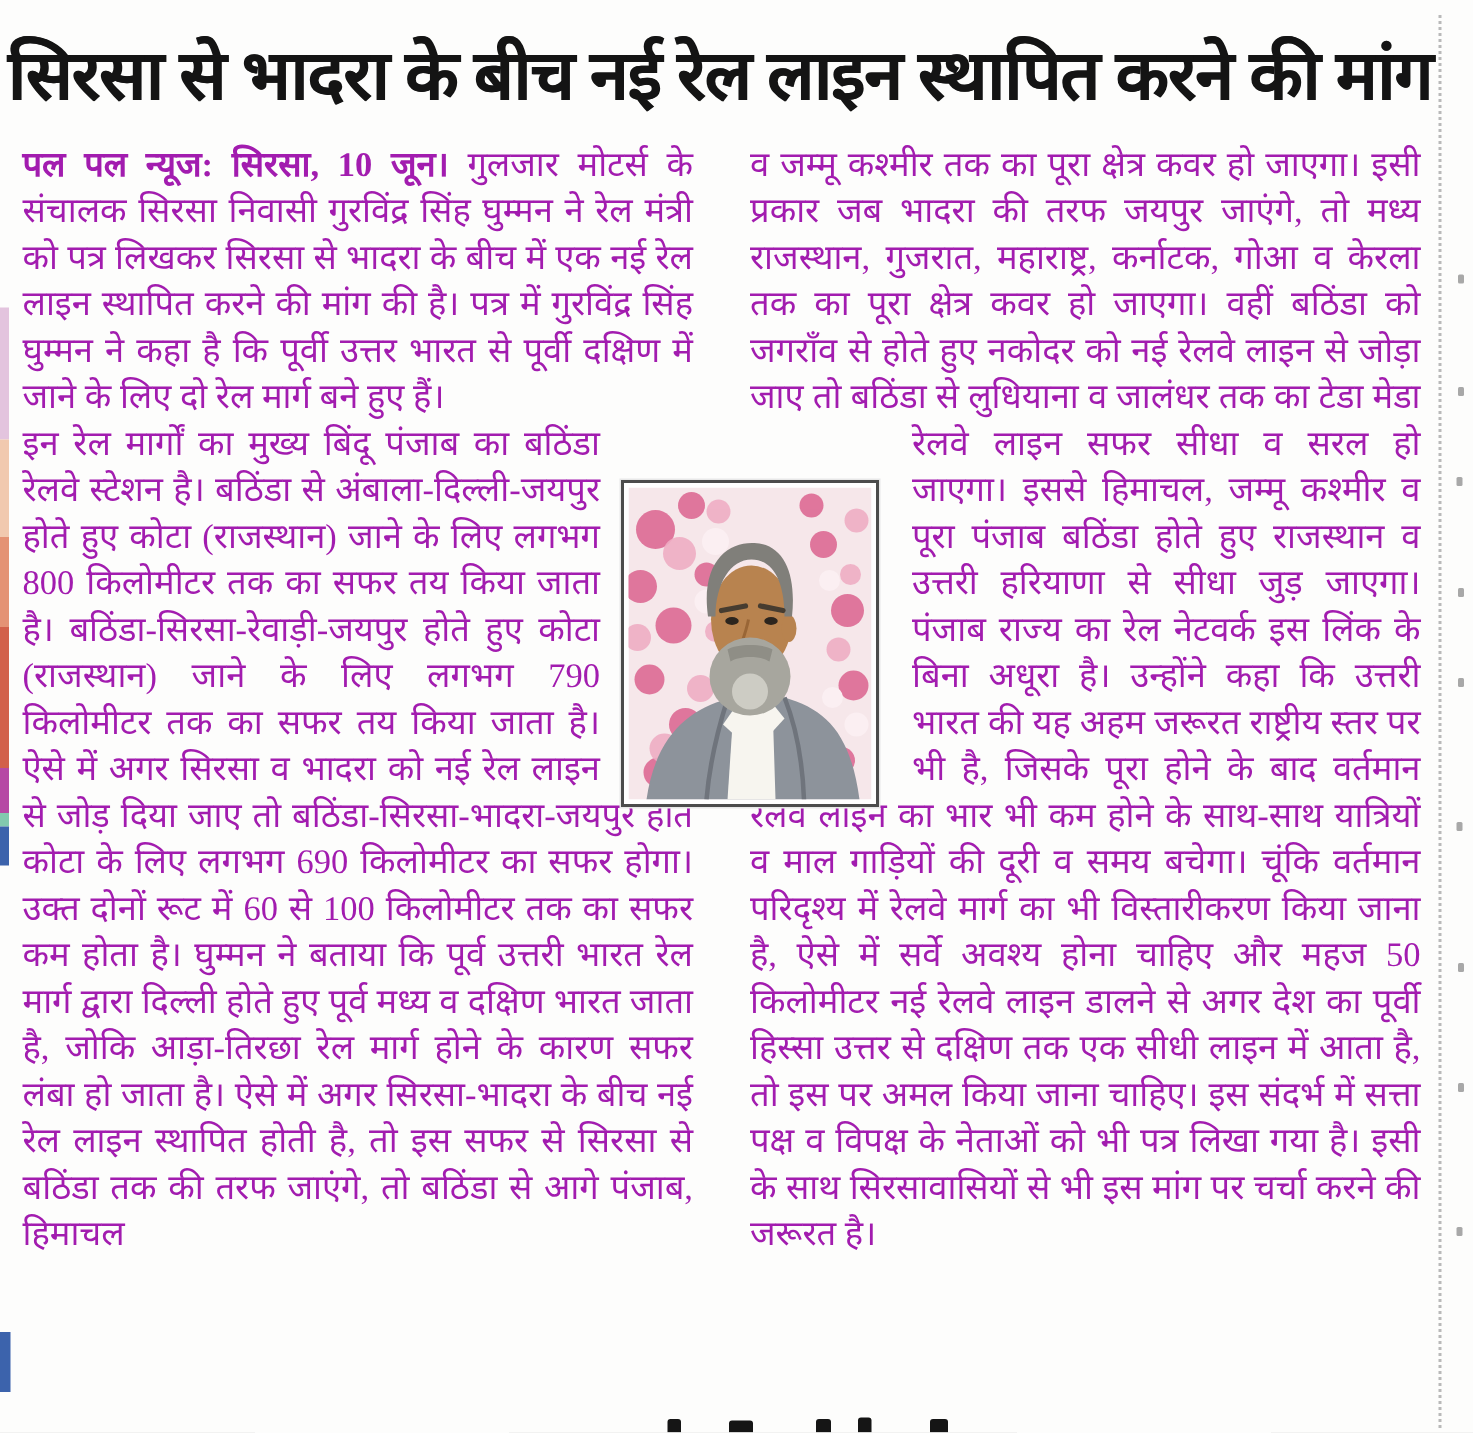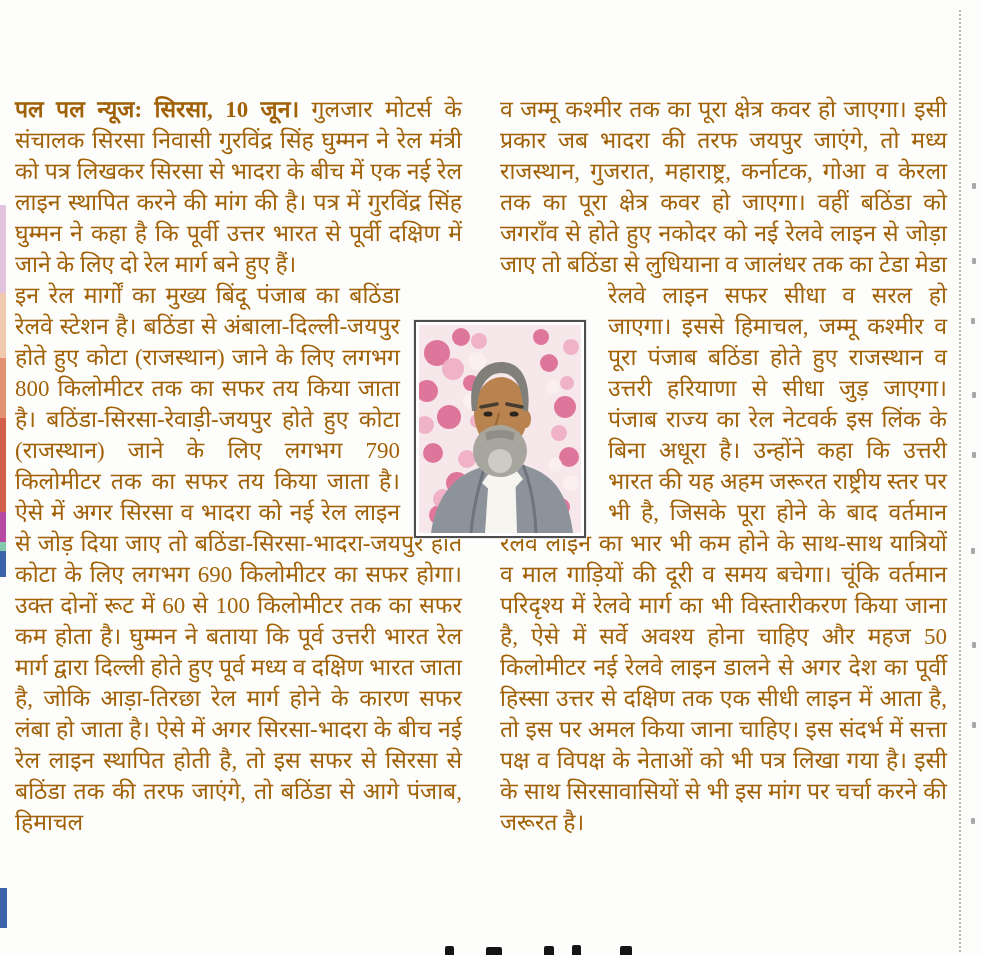--- a/index.html
+++ b/index.html
@@ -15,21 +15,21 @@
     font-size:46px;font-weight:900;letter-spacing:-0.5px;white-space:nowrap;
     color:#141414;text-shadow:0.6px 0 0 #141414;
   }
   .columns{
     position:absolute;left:15px;top:94px;width:932px;
     display:flex;gap:38px;align-items:flex-start;
   }
   .col{width:447px;}
   .body-text{
     margin:0;font-size:23px;line-height:31px;text-align:justify;
-    color:#a16207;
+    color:#a21caf;
   }
   .dateline{font-weight:bold;}
   .dateline::after{content:" ";}
   .p3a::after{content:" ";}
   .spacer-right{float:right;width:56px;height:226px;margin-left:6px;}
   .spacer-left{float:left;width:100px;height:222px;margin-right:8px;margin-bottom:4px;}
   .photo{
     position:absolute;left:414px;top:320px;width:162px;height:208px;
     margin:0;border:2px solid #4c4c4c;padding:3px;background:#ffffff;
     box-shadow:0 0 0 1px #e8e8e8;
@@ -57,20 +57,21 @@
       <div style="top: 205px; width: 6px; height: 88px; background: rgb(227, 196, 222);"></div>
       <div style="top: 293px; width: 6px; height: 65px; background: rgb(241, 201, 175);"></div>
       <div style="top: 358px; width: 6px; height: 60px; background: rgb(228, 146, 116);"></div>
       <div style="top: 418px; width: 6px; height: 94px; background: rgb(210, 96, 74);"></div>
       <div style="top: 512px; width: 6px; height: 30px; background: rgb(182, 73, 164);"></div>
       <div style="top: 542px; width: 6px; height: 9px; background: rgb(130, 201, 174);"></div>
       <div style="top: 551px; width: 6px; height: 26px; background: rgb(60, 99, 172);"></div>
       <div style="top: 888px; width: 7px; height: 40px; background: rgb(60, 99, 172);"></div>
     </div>
 
+  <h1 class="headline">सिरसा से भादरा के बीच नई रेल लाइन स्थापित करने की मांग</h1>
 
   <div class="columns">
     <div class="col">
       <p class="body-text"><strong class="dateline">पल पल न्यूज: सिरसा, 10 जून।</strong><span>गुलजार मोटर्स के संचालक सिरसा निवासी गुरविंद्र सिंह घुम्मन ने रेल मंत्री को पत्र लिखकर सिरसा से भादरा के बीच में एक नई रेल लाइन स्थापित करने की मांग की है। पत्र में गुरविंद्र सिंह घुम्मन ने कहा है कि पूर्वी उत्तर भारत से पूर्वी दक्षिण में जाने के लिए दो रेल मार्ग बने हुए हैं।</span></p>
       <p class="body-text"><span class="spacer-right"></span><span>इन रेल मार्गों का मुख्य बिंदू पंजाब का बठिंडा रेलवे स्टेशन है। बठिंडा से अंबाला-दिल्ली-जयपुर होते हुए कोटा (राजस्थान) जाने के लिए लगभग 800 किलोमीटर तक का सफर तय किया जाता है। बठिंडा-सिरसा-रेवाड़ी-जयपुर होते हुए कोटा (राजस्थान) जाने के लिए लगभग 790 किलोमीटर तक का सफर तय किया जाता है। ऐसे में अगर सिरसा व भादरा को नई रेल लाइन से जोड़ दिया जाए तो बठिंडा-सिरसा-भादरा-जयपुर होते कोटा के लिए लगभग 690 किलोमीटर का सफर होगा। उक्त दोनों रूट में 60 से 100 किलोमीटर तक का सफर कम होता है। घुम्मन ने बताया कि पूर्व उत्तरी भारत रेल मार्ग द्वारा दिल्ली होते हुए पूर्व मध्य व दक्षिण भारत जाता है, जोकि आड़ा-तिरछा रेल मार्ग होने के कारण सफर लंबा हो जाता है। ऐसे में अगर सिरसा-भादरा के बीच नई रेल लाइन स्थापित होती है, तो इस सफर से सिरसा से बठिंडा तक की तरफ जाएंगे, तो बठिंडा से आगे पंजाब, हिमाचल</span></p>
     </div>
     <div class="col">
       <p class="body-text"><span class="p3a">व जम्मू कश्मीर तक का पूरा क्षेत्र कवर हो जाएगा। इसी प्रकार जब भादरा की तरफ जयपुर जाएंगे, तो मध्य राजस्थान, गुजरात, महाराष्ट्र, कर्नाटक, गोआ व केरला तक का पूरा क्षेत्र कवर हो जाएगा। वहीं बठिंडा को जगराँव से होते हुए नकोदर को नई रेलवे लाइन से जोड़ा जाए तो बठिंडा से लुधियाना व जालंधर तक का</span><span class="spacer-left"></span><span>टेडा मेडा रेलवे लाइन सफर सीधा व सरल हो जाएगा। इससे हिमाचल, जम्मू कश्मीर व पूरा पंजाब बठिंडा होते हुए राजस्थान व उत्तरी हरियाणा से सीधा जुड़ जाएगा। पंजाब राज्य का रेल नेटवर्क इस लिंक के बिना अधूरा है। उन्होंने कहा कि उत्तरी भारत की यह अहम जरूरत राष्ट्रीय स्तर पर भी है, जिसके पूरा होने के बाद वर्तमान रेलवे लाइन का भार भी कम होने के साथ-साथ यात्रियों व माल गाड़ियों की दूरी व समय बचेगा। चूंकि वर्तमान परिदृश्य में रेलवे मार्ग का भी विस्तारीकरण किया जाना है, ऐसे में सर्वे अवश्य होना चाहिए और महज 50 किलोमीटर नई रेलवे लाइन डालने से अगर देश का पूर्वी हिस्सा उत्तर से दक्षिण तक एक सीधी लाइन में आता है, तो इस पर अमल किया जाना चाहिए। इस संदर्भ में सत्ता पक्ष व विपक्ष के नेताओं को भी पत्र लिखा गया है। इसी के साथ सिरसावासियों से भी इस मांग पर चर्चा करने की जरूरत है।</span></p>
     </div>
   </div>

